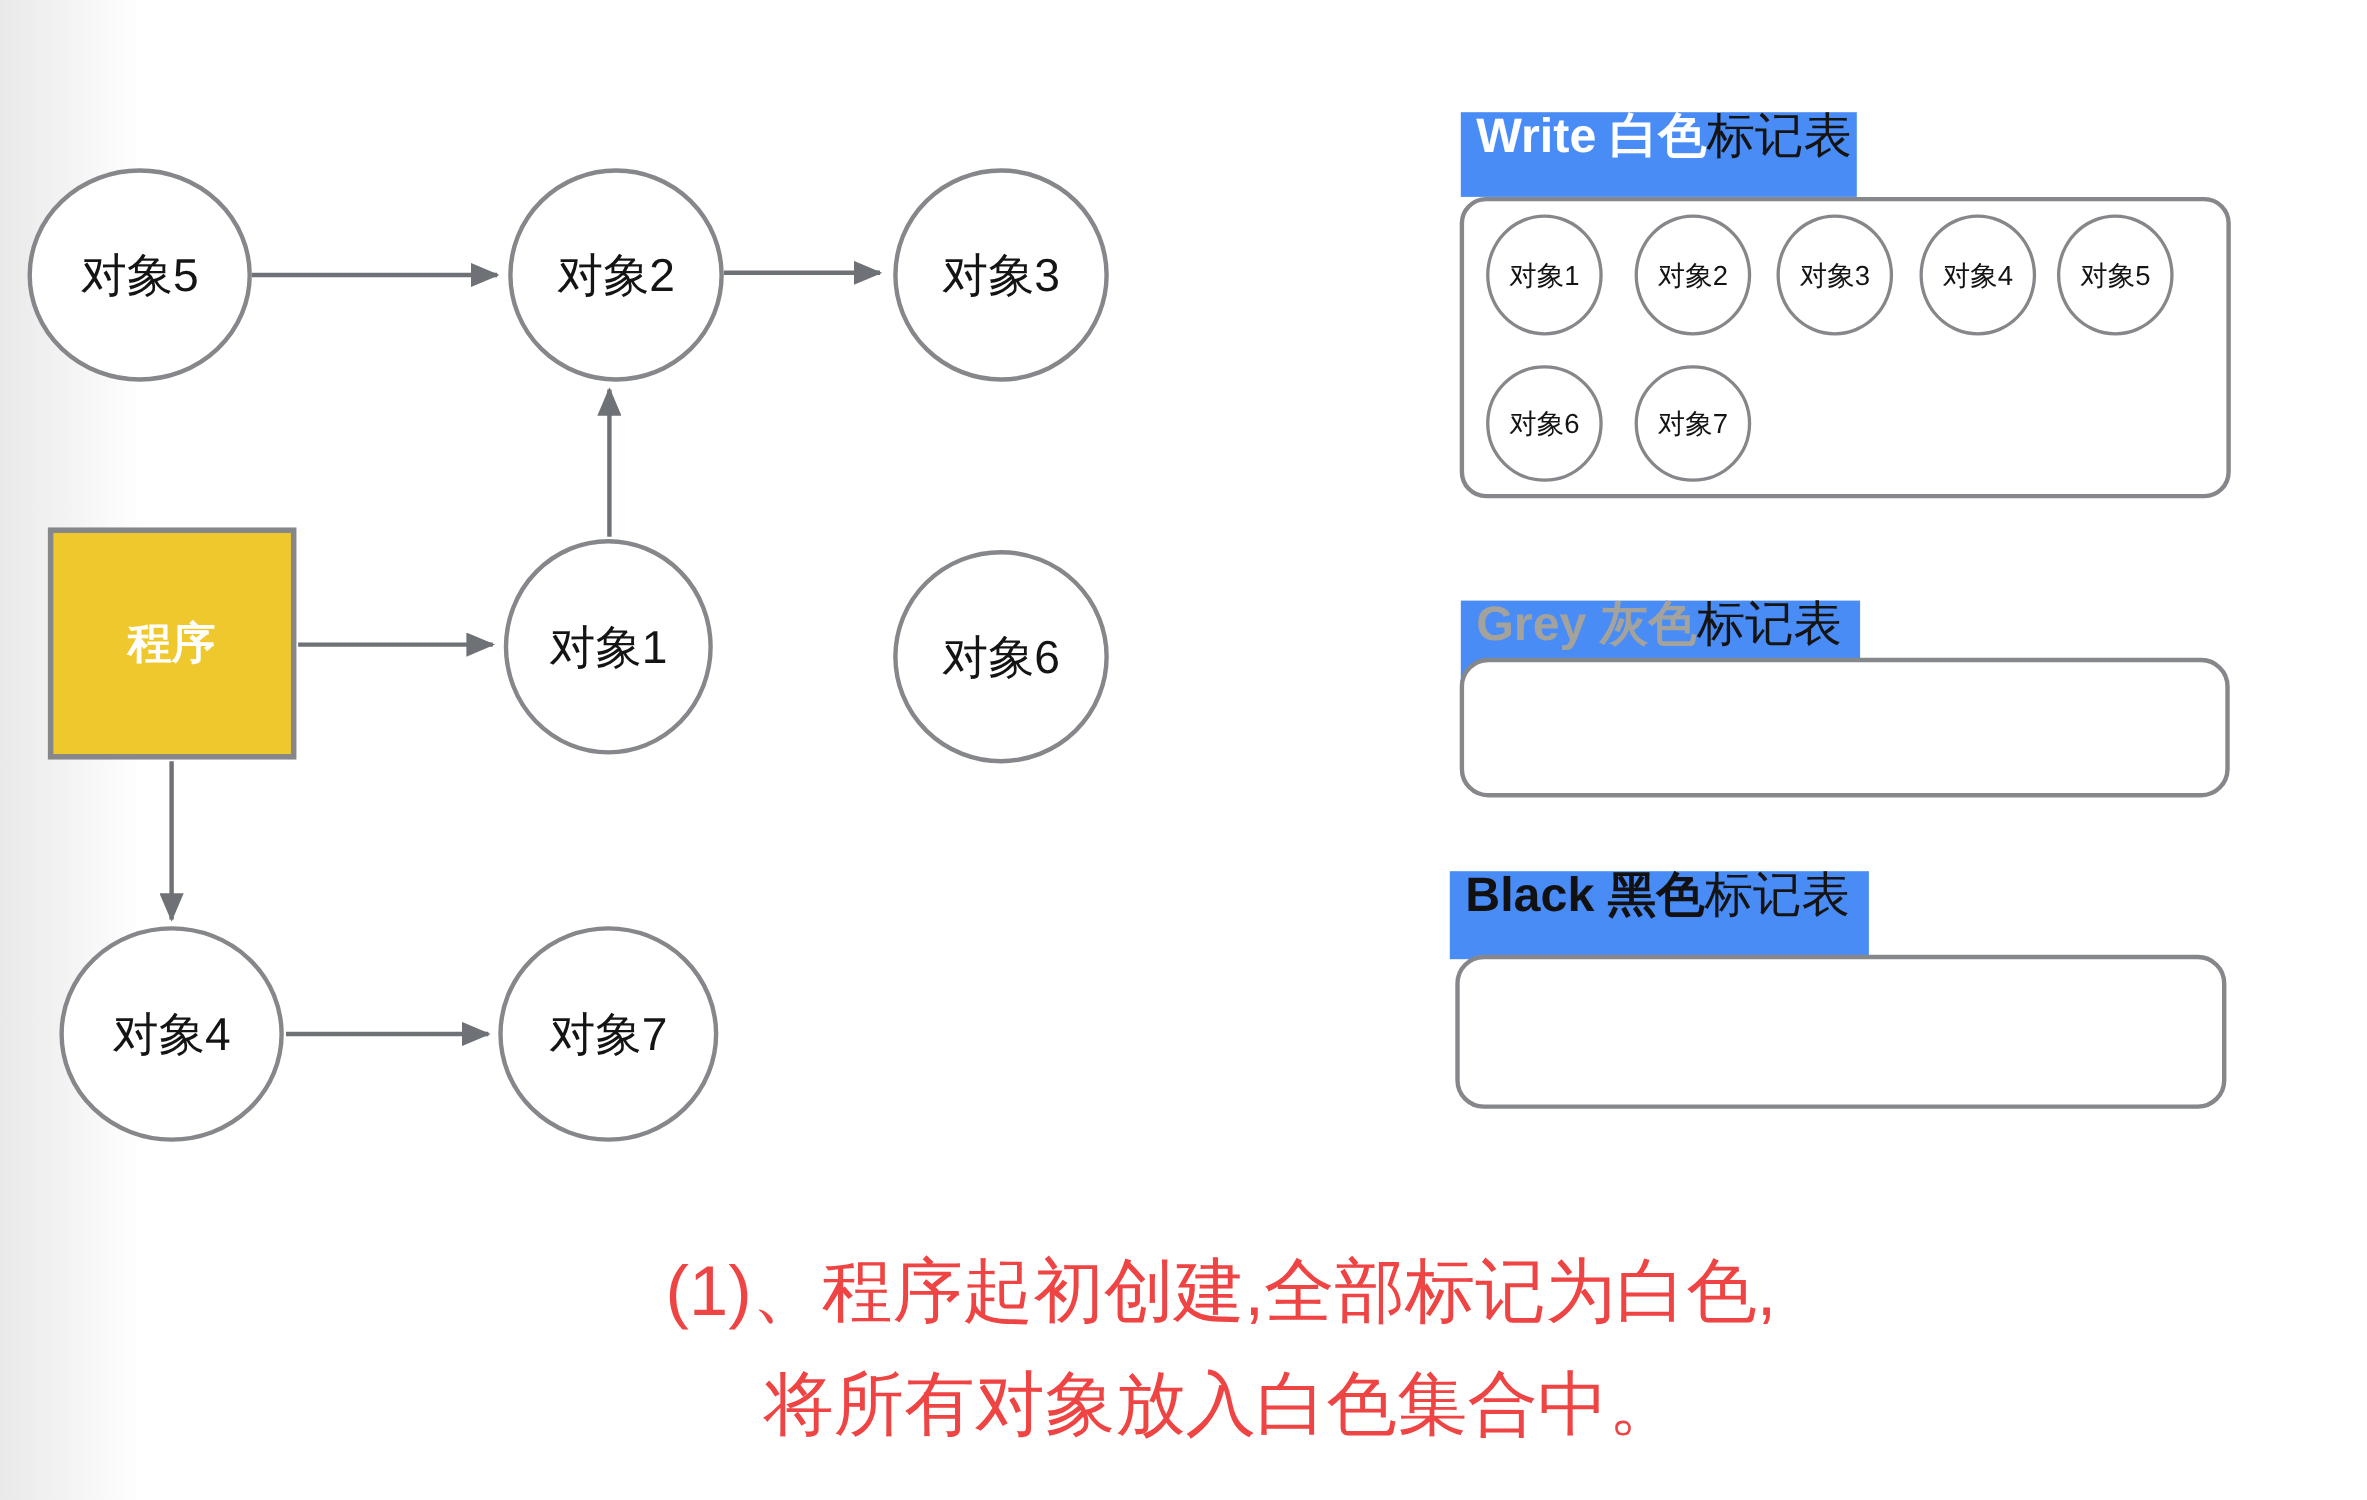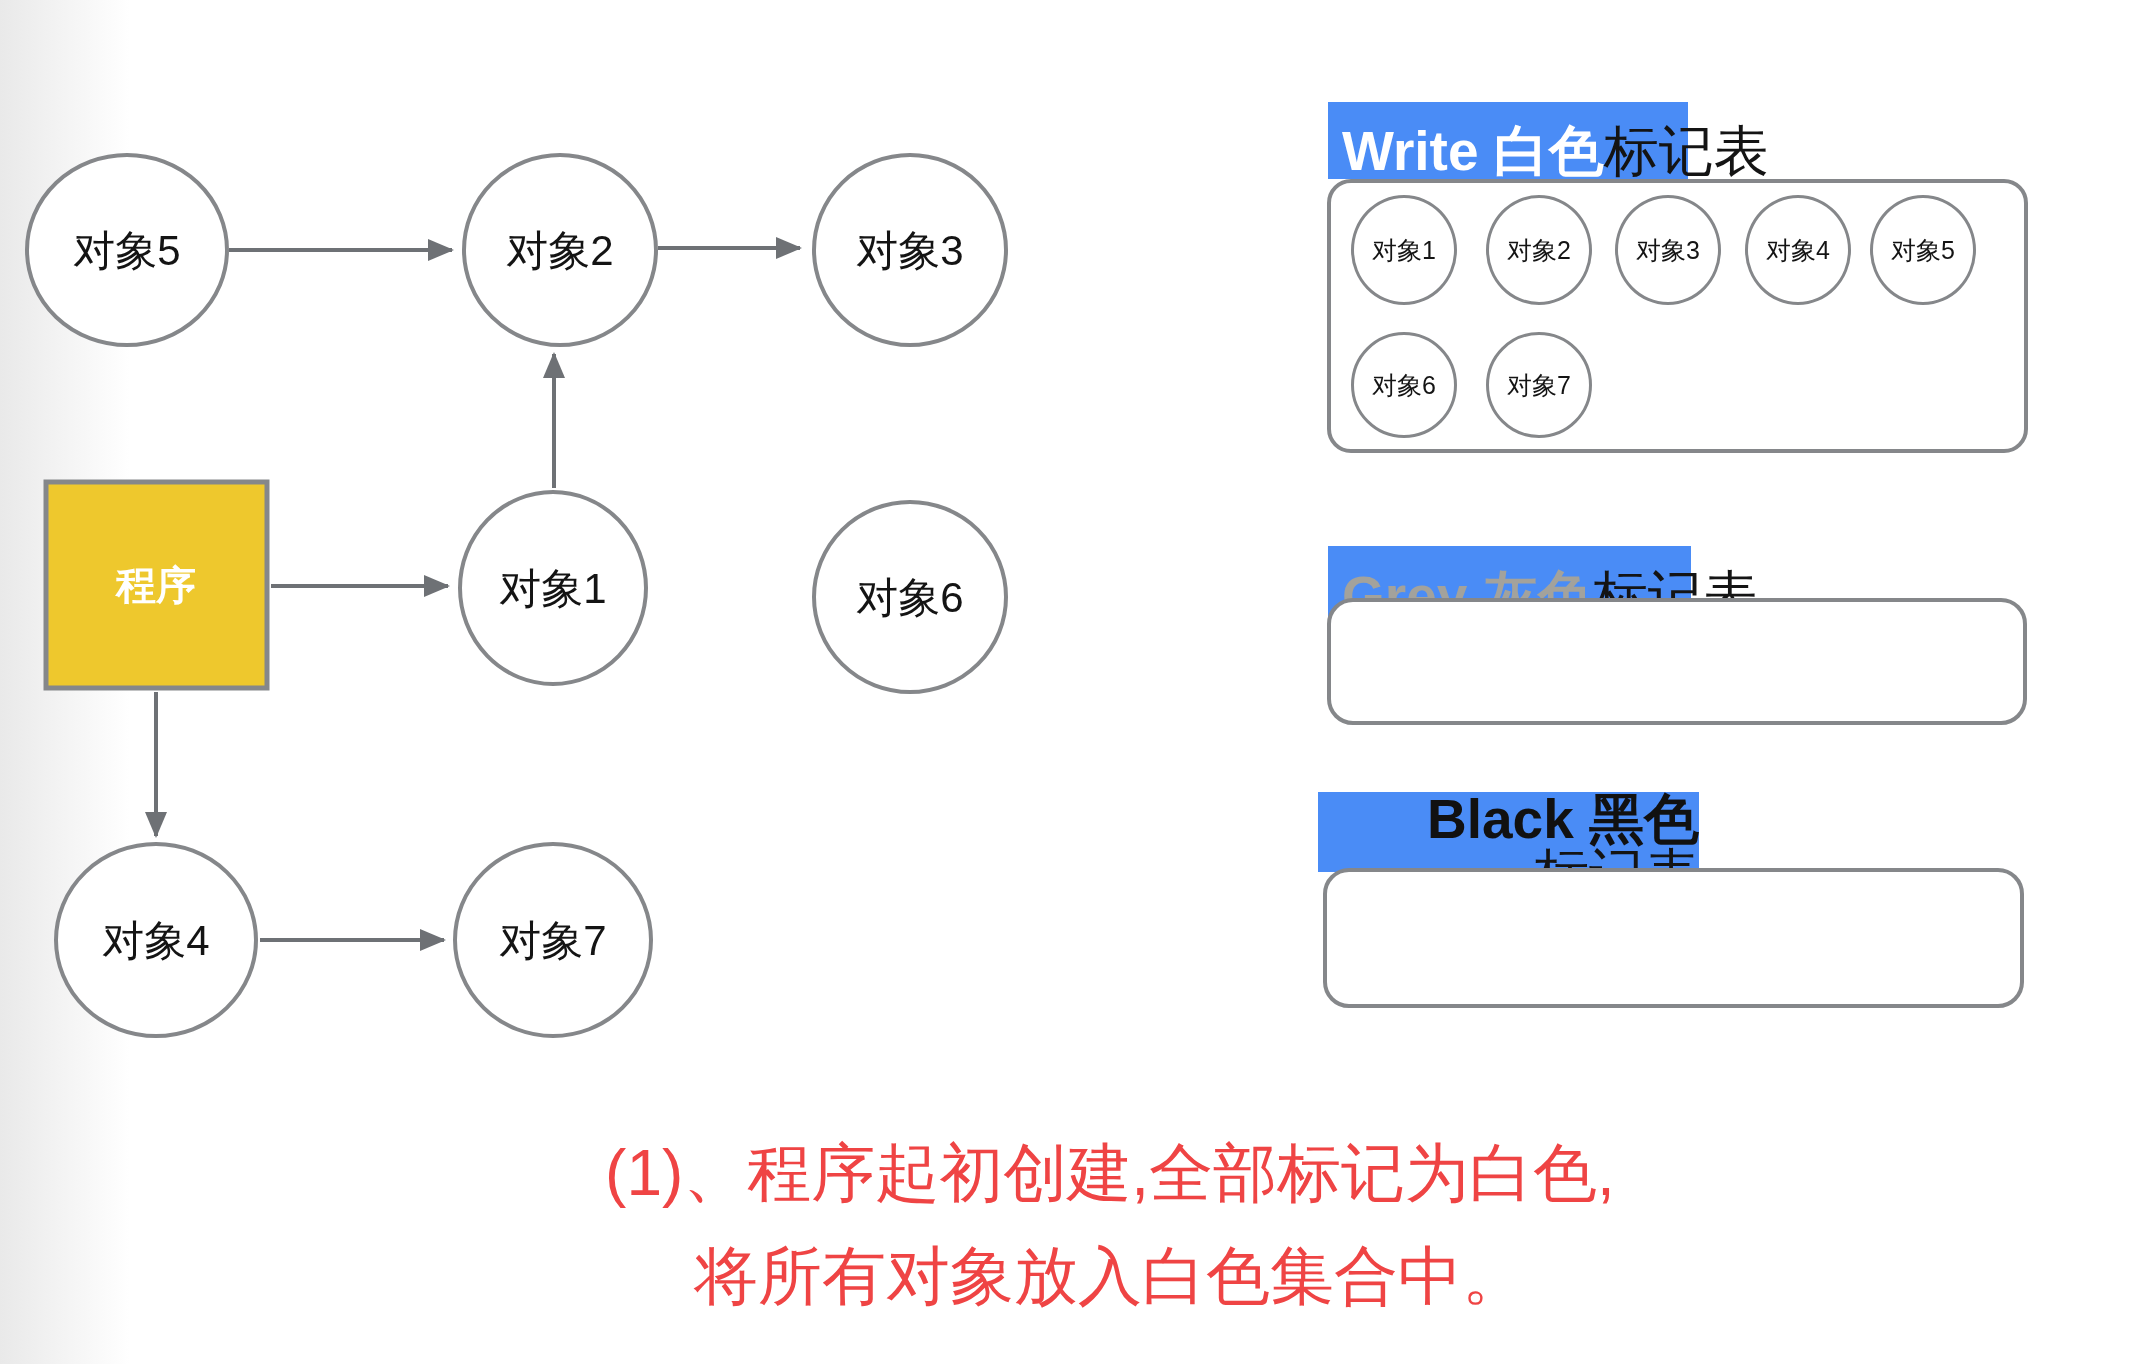--- a/index.html
+++ b/index.html
@@ -13,23 +13,23 @@
     pointer-events:none;
   }
   svg.graph{position:absolute;left:0;top:0;}
   svg.graph text{
     font-family:"Liberation Sans","DejaVu Sans",sans-serif;
     font-size:42px;fill:#141414;
   }
   svg.graph text.program-label{fill:#ffffff;font-weight:bold;font-size:40px;}
 
   .band{
-    position:absolute;display:flex;align-items:flex-end;
+    position:absolute;display:flex;align-items:flex-start;
     background:#4a8cf6;padding-left:14px;box-sizing:border-box;
-    font-size:55px;white-space:nowrap;line-height:1;
+    font-size:44px;white-space:nowrap;line-height:1;
   }
   .band .t-bold{font-weight:bold;}
   .band-white .t-bold{color:#ffffff;}
   .band-grey  .t-bold{color:#a3a29c;}
   .band-black .t-bold{color:#111111;}
   .band .t-rest{color:#141414;font-weight:normal;}
 
   .set-box{
     position:absolute;background:#ffffff;border:4px solid #85878a;
     border-radius:26px;box-sizing:border-box;
@@ -98,21 +98,21 @@
   <div class="mini-circle" style="left:1870px;top:195px;">对象5</div>
   <div class="mini-circle" style="left:1351px;top:332px;height:106px;">对象6</div>
   <div class="mini-circle" style="left:1486px;top:332px;height:106px;">对象7</div>
 
   <div class="band band-grey" style="left:1328px;top:522px;width:363px;height:78px;margin-top:24px;">
     <span class="t-bold">Grey 灰色</span>
       <span class="t-rest">标记表</span>
   </div>
   <div class="set-box" style="left:1327px;top:598px;width:700px;height:127px;"></div>
 
-  <div class="band band-black" style="left:1318px;top:792px;width:381px;height:80px;flex-direction:column;">
+  <div class="band band-black" style="left:1318px;top:792px;width:381px;height:80px;">
     <span class="t-bold">Black 黑色</span>
       <span class="t-rest">标记表</span>
   </div>
   <div class="set-box" style="left:1323px;top:868px;width:701px;height:140px;"></div>
 
   <div class="caption">
     <div>(1)、程序起初创建,全部标记为白色,</div>
     <div>将所有对象放入白色集合中。</div>
   </div>
 

